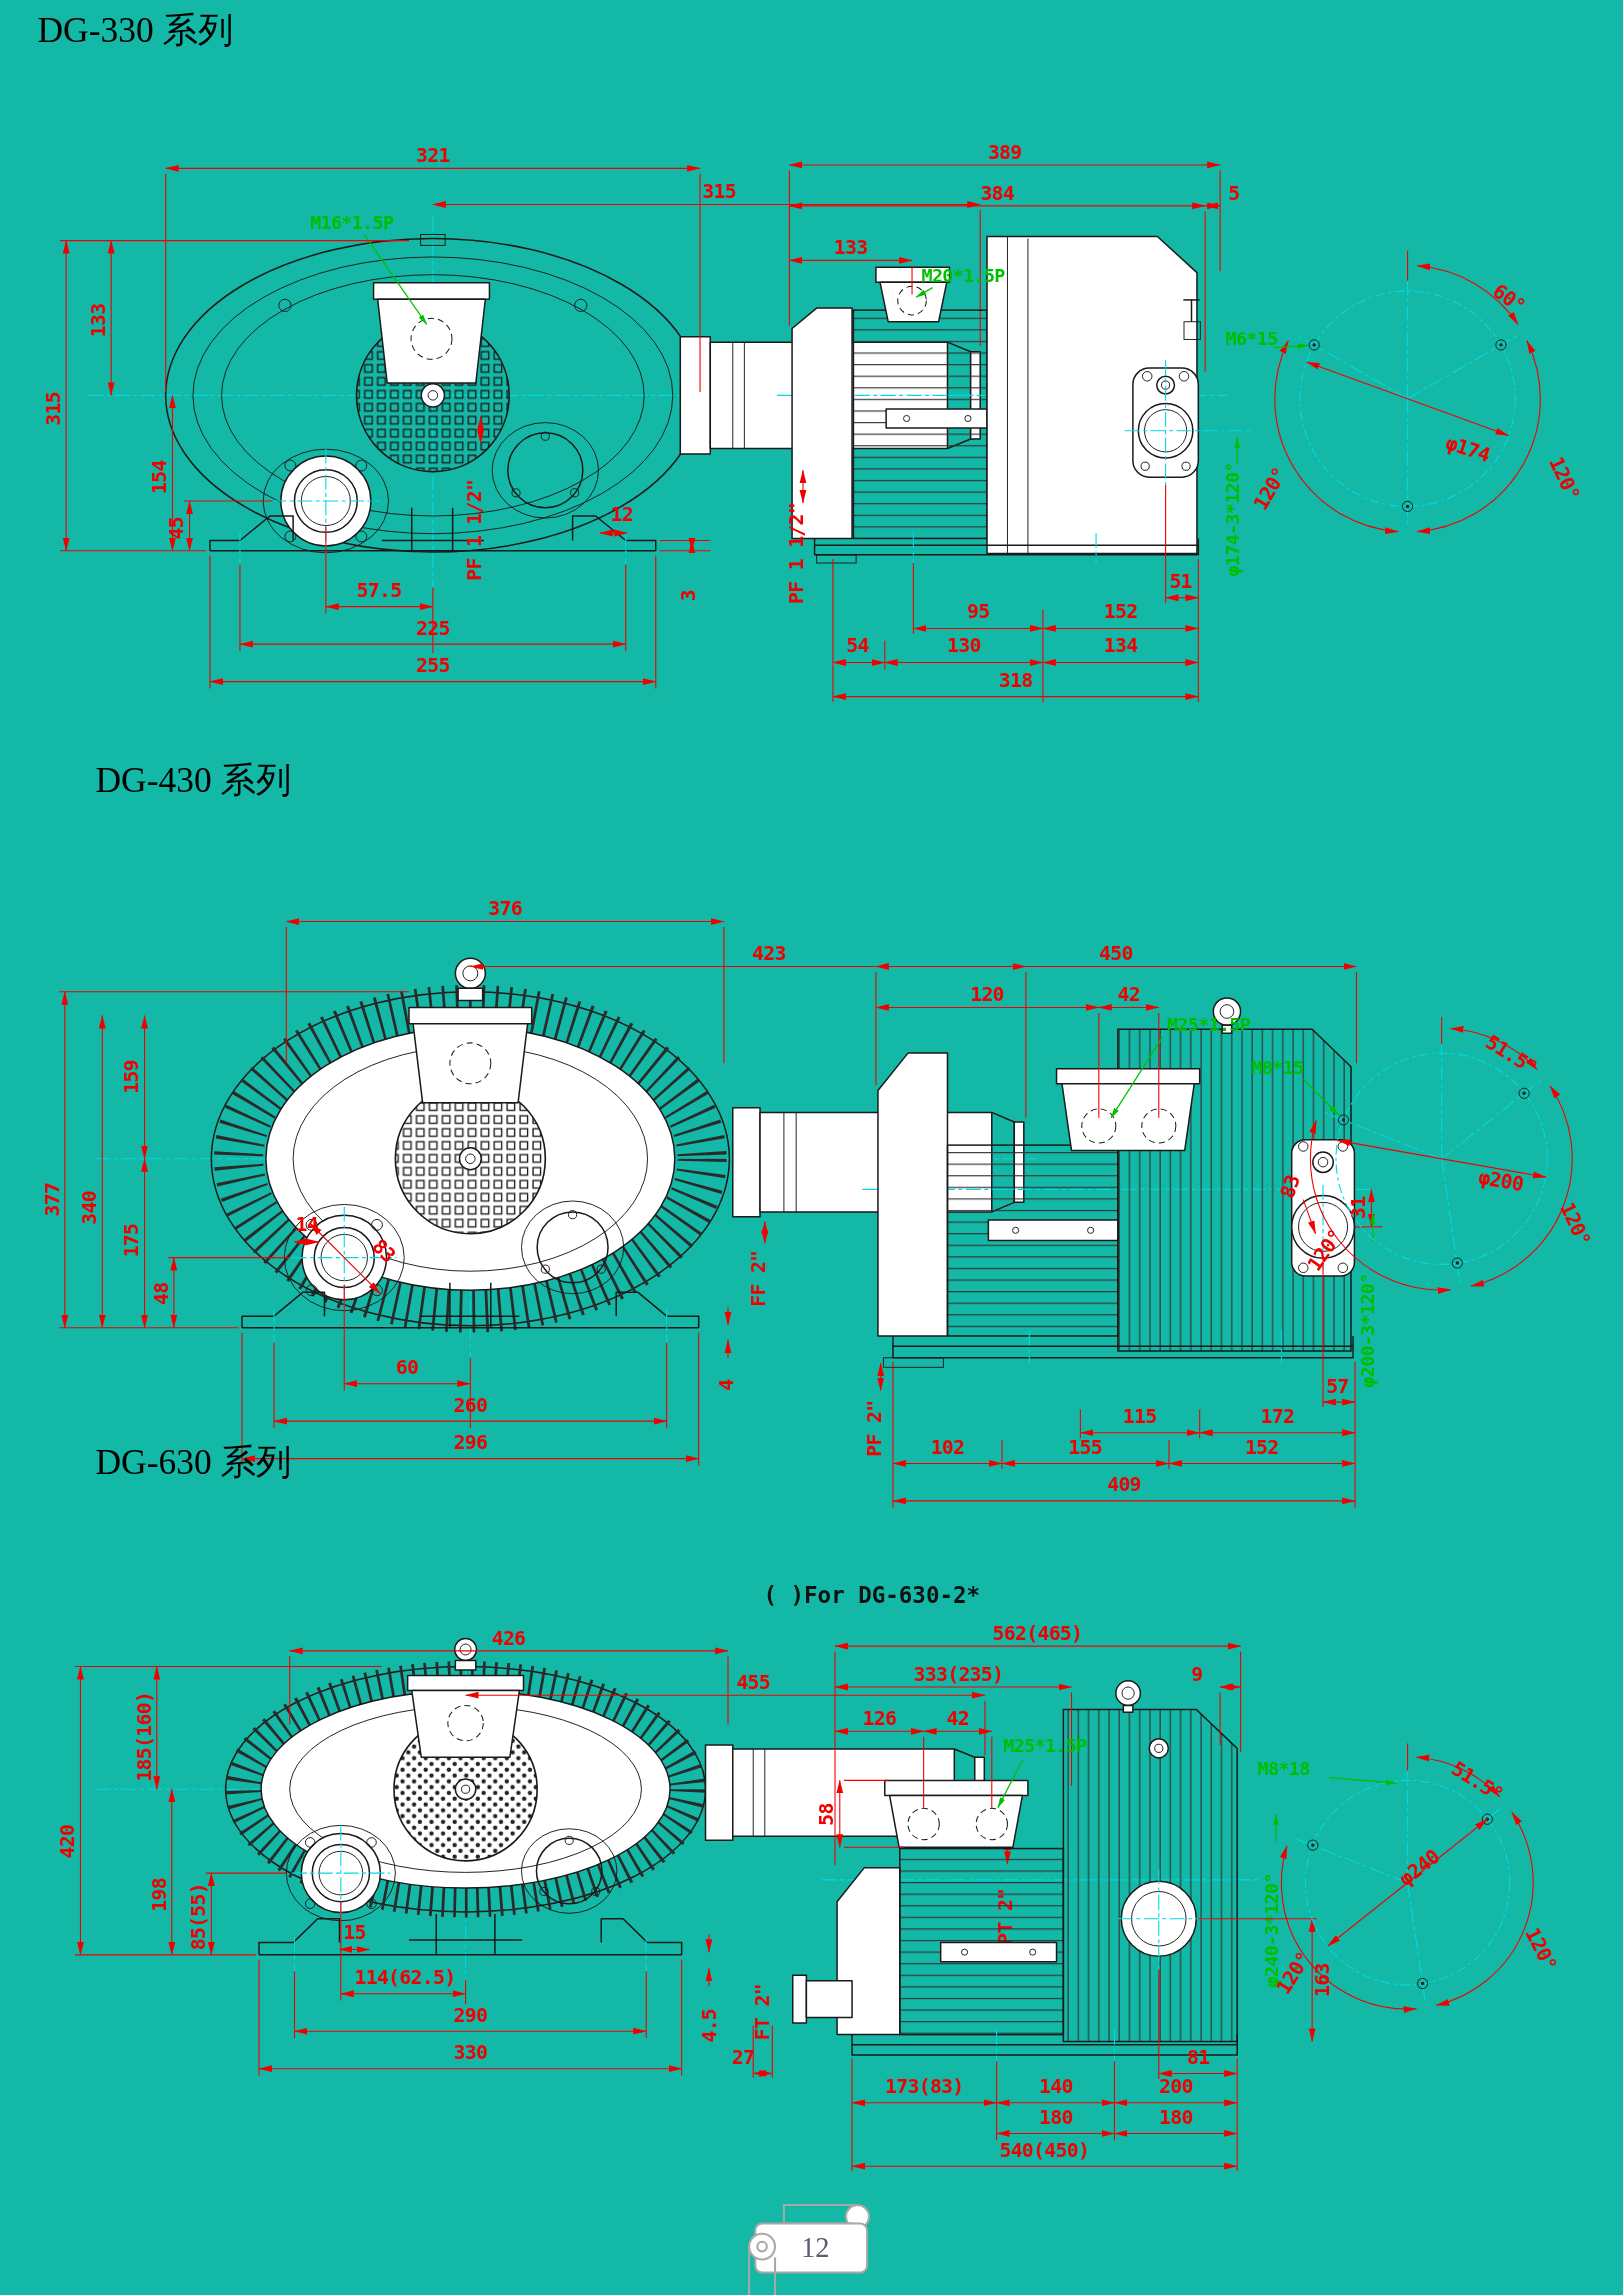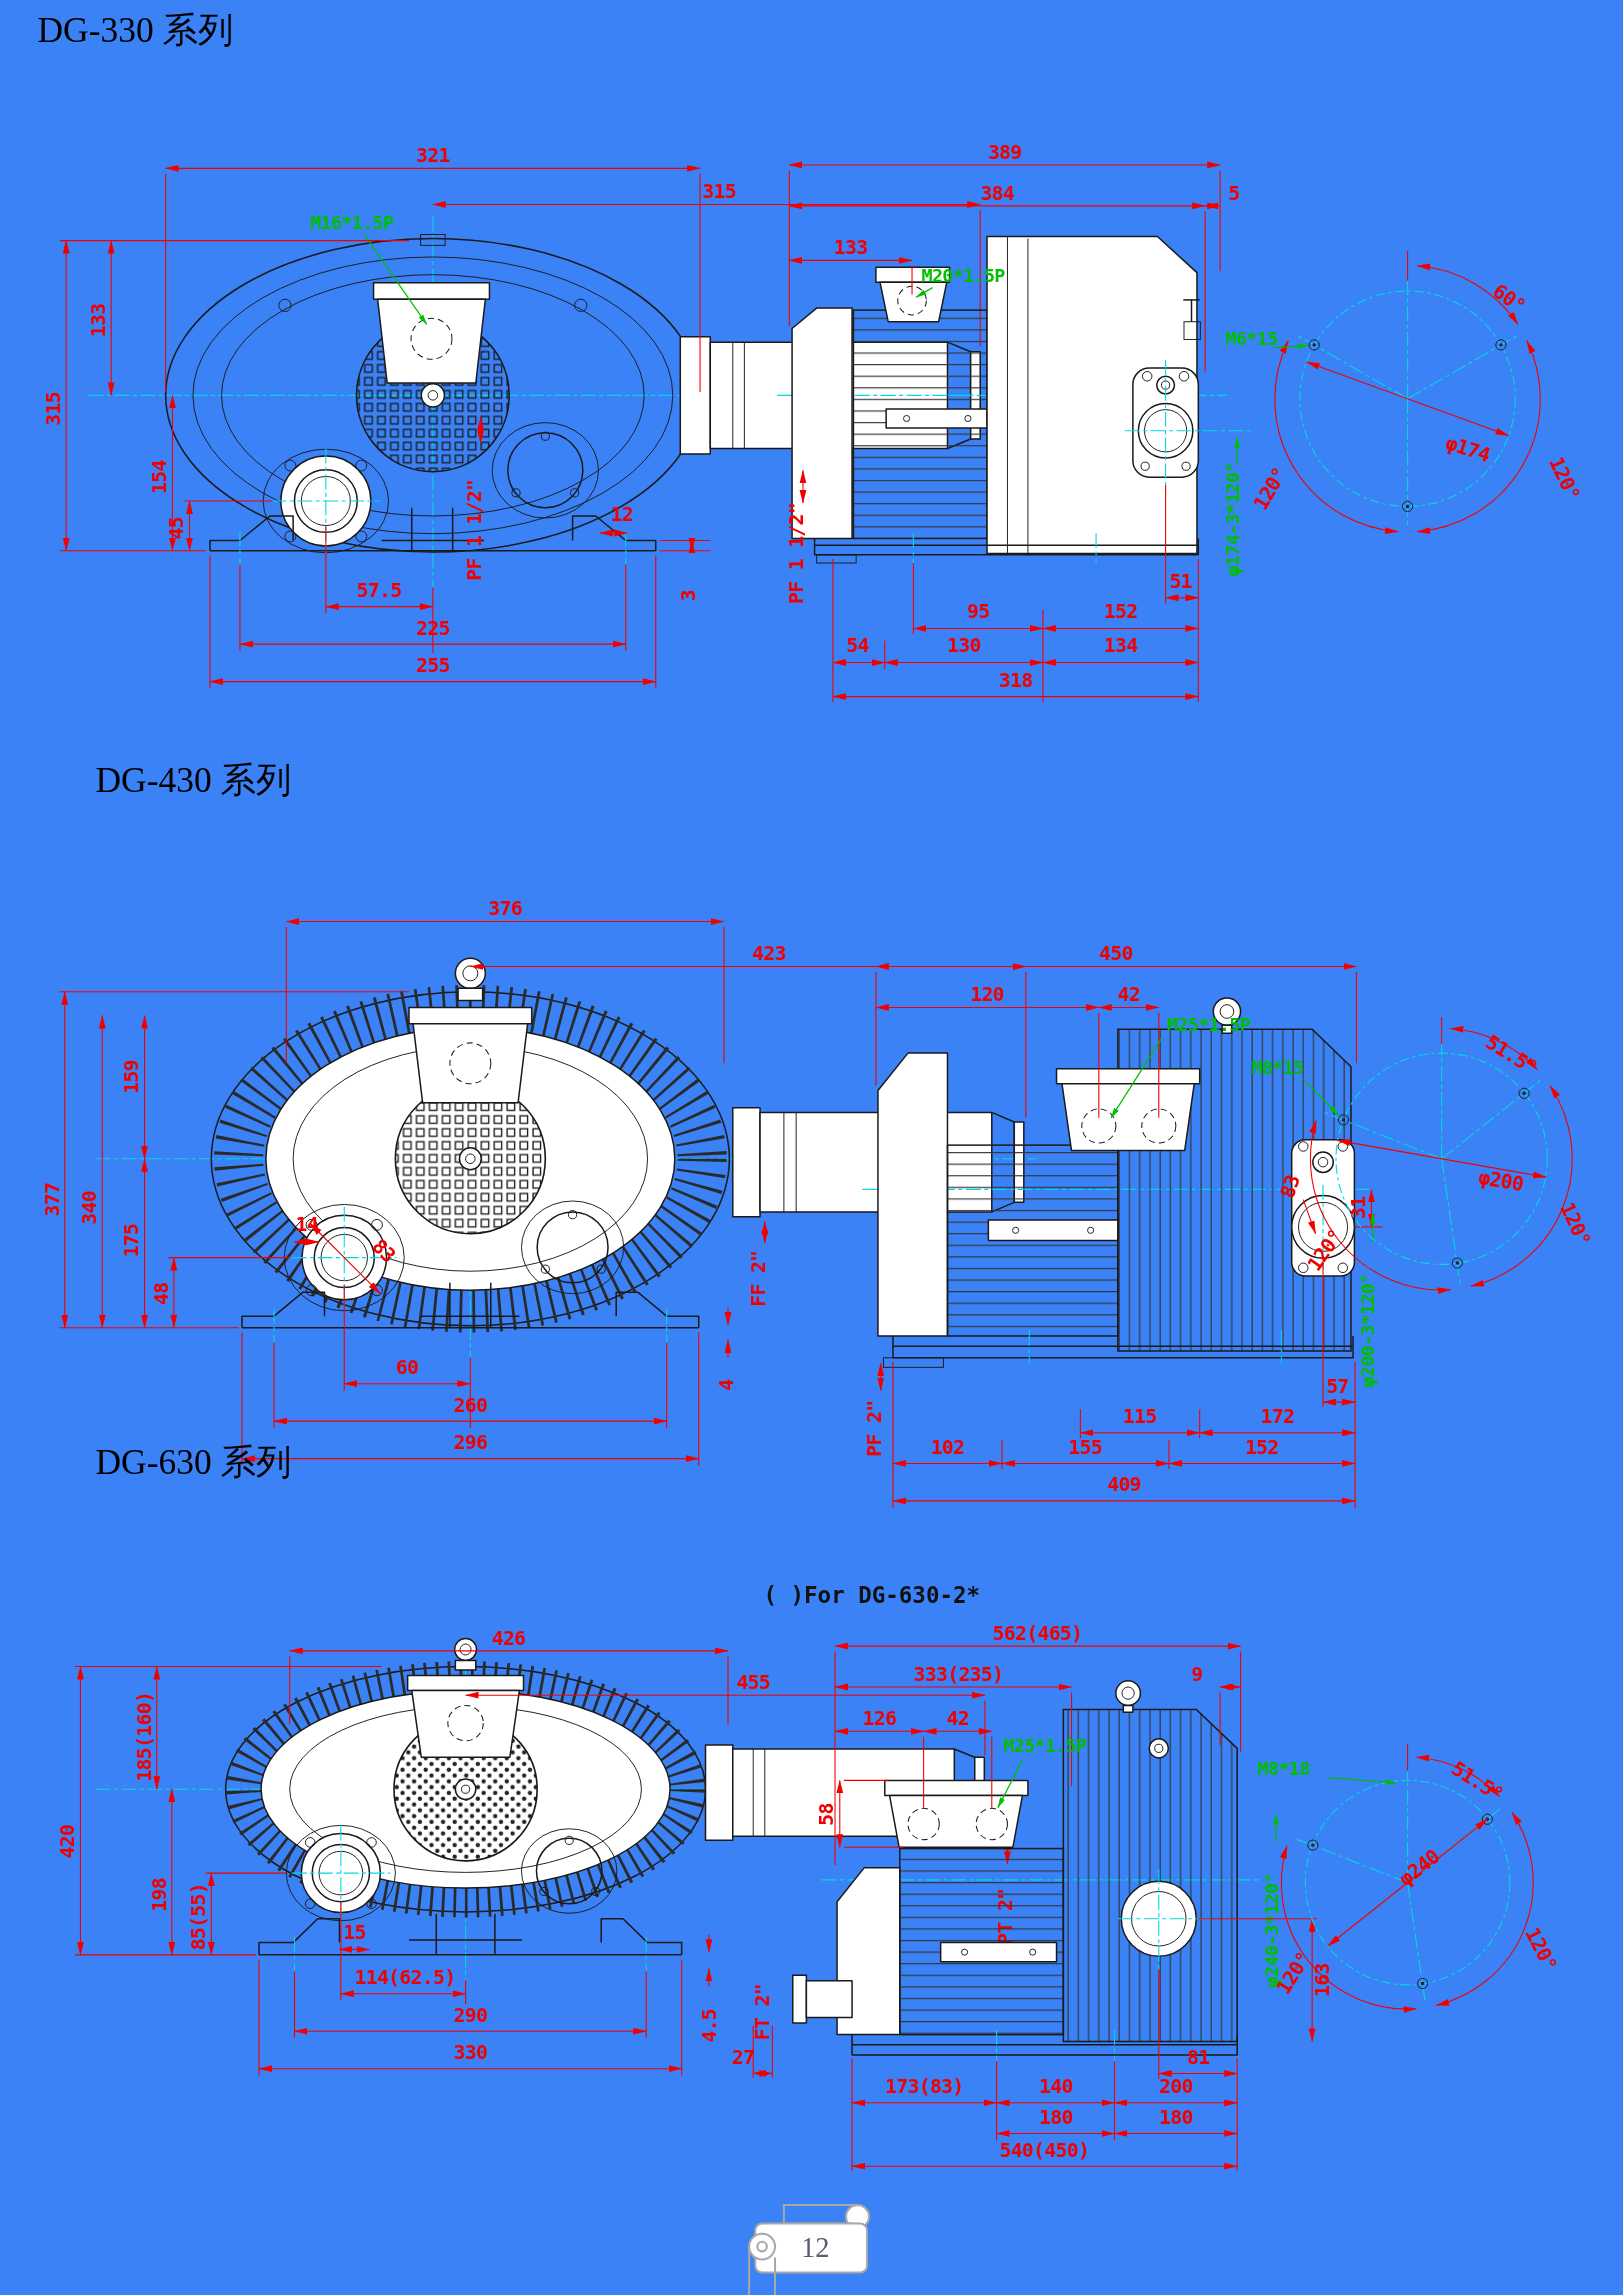--- a/index.html
+++ b/index.html
@@ -1,16 +1,16 @@
 <!DOCTYPE html>
 <html style="font-size:11px"><head>
 <meta charset="utf-8">
 <style>
   html,body{margin:0;padding:0;background:#9a9a9a;}
-  .sheet{position:relative;width:1623px;height:2295px;background:#3b82f6;margin:0 auto;overflow:hidden;}
+  .sheet{position:relative;width:1623px;height:2295px;background:#14b8a6;margin:0 auto;overflow:hidden;}
   svg{display:block;}
   
   .k{stroke:#1a1a1a;stroke-width:2.2;fill:none;stroke-linejoin:round;}
   .kf{stroke:#1a1a1a;stroke-width:2.2;fill:#fff;stroke-linejoin:round;}
   .k1{stroke:#1a1a1a;stroke-width:1.4;fill:none;}
   .kd{stroke:#1a1a1a;stroke-width:1.5;fill:none;stroke-dasharray:9 6;}
   .r{stroke:#f20000;stroke-width:1.6;fill:none;}
   .dl{stroke:#f20000;stroke-width:1.6;fill:none;marker-start:url(#ma);marker-end:url(#ma);}
   .de{stroke:#f20000;stroke-width:1.6;fill:none;marker-end:url(#ma);}
   .gl{stroke:#00bf00;stroke-width:1.8;fill:none;marker-end:url(#mg);}

